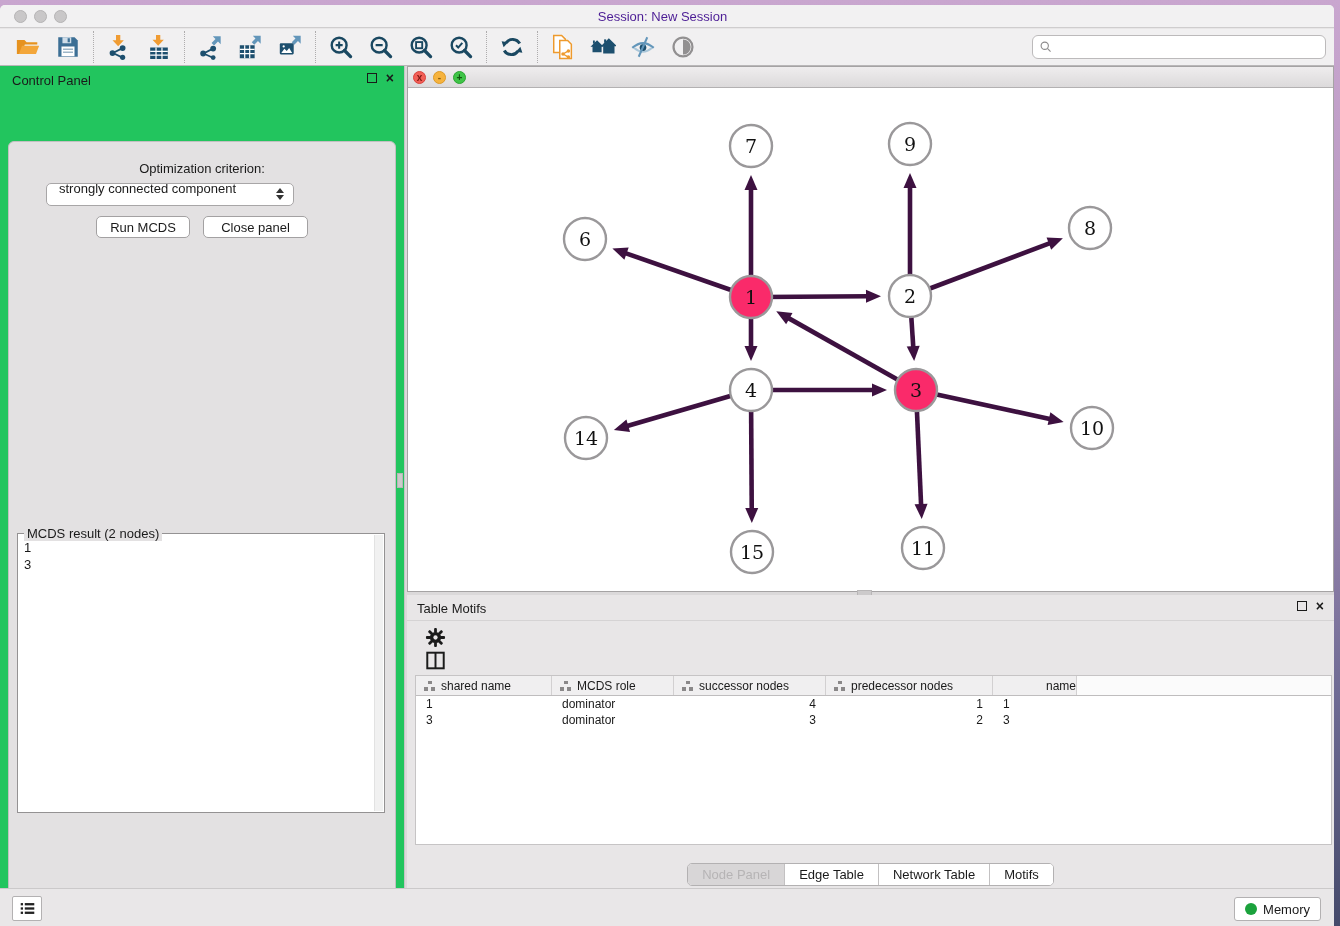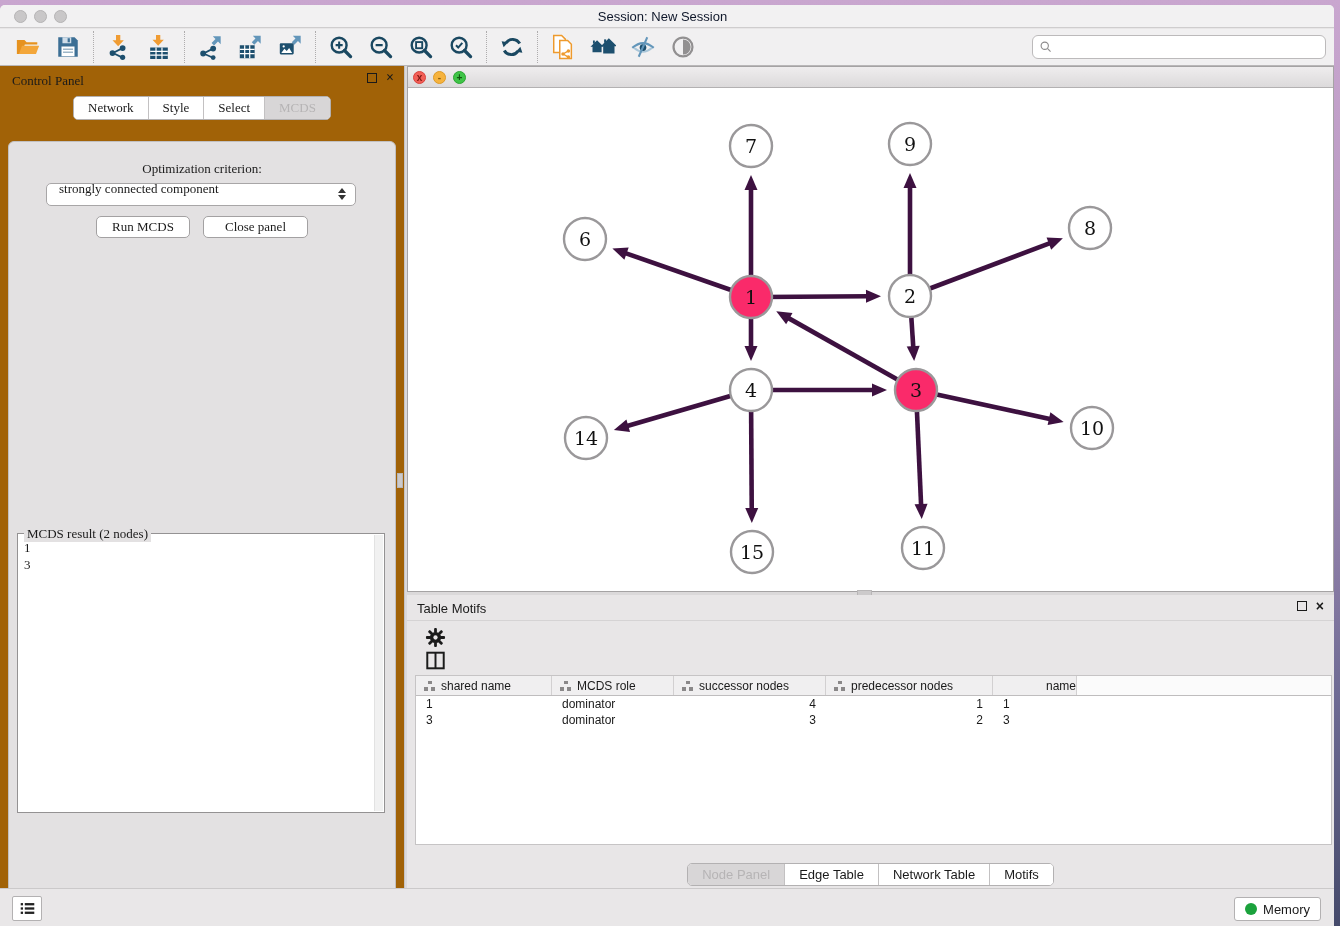--- a/index.html
+++ b/index.html
@@ -4,53 +4,53 @@
 <style>
   * { margin:0; padding:0; box-sizing:border-box; }
   html,body { width:1340px; height:926px; font-family:"Liberation Sans",sans-serif; }
   .desktop { position:relative; width:1340px; height:926px; background:linear-gradient(180deg,#c9a6cf 0%,#b194bd 40%,#6f6b94 75%,#454a6b 100%); overflow:hidden; }
   .app { position:absolute; left:0; top:5px; width:1334px; height:921px; background:#e8e6e7; border-radius:5px 5px 0 0; overflow:hidden; }
 
   
   .titlebar { position:absolute; left:0; top:0; width:100%; height:23px; background:#f2f1f2; border-bottom:1px solid #cfcdce; }
   .tl { position:absolute; top:5px; width:13px; height:13px; border-radius:50%; background:#c9c7c8; border:1px solid #b5b3b4; }
   .tl1{left:14px} .tl2{left:34px} .tl3{left:54px}
-  .win-title { position:absolute; left:0; right:9px; top:4px; text-align:center; font-size:13px; color:#0f172a; }
+  .win-title { position:absolute; left:0; right:9px; top:4px; text-align:center; font-size:13px; color:#4c1d95; }
 
   
   .toolbar { position:absolute; left:0; top:24px; width:100%; height:37px; background:#f1f0f1; border-bottom:1px solid #b9b7b8; display:flex; align-items:center; padding:0 8px; }
   .tb-icons { display:flex; align-items:center; height:100%; }
   .tbtn { width:30px; height:30px; margin:0 5px; display:flex; align-items:center; justify-content:center; cursor:pointer; }
   .tbtn svg { width:26px; height:26px; }
   .tbsep { width:0; height:32px; border-left:1px dotted #aeacad; margin:0 5px; }
   .search-box { margin-left:auto; width:294px; height:24px; background:#fff; border:1px solid #bcbabb; border-radius:6px; display:flex; align-items:center; padding:0 6px; }
   .search-box svg { width:14px; height:14px; }
   .search-box input { border:none; outline:none; flex:1; height:20px; font-size:13px; margin-left:4px; background:transparent; }
 
   
   .main { position:absolute; left:0; top:61px; width:100%; height:822px; }
-  .control-panel { position:absolute; left:0; top:0; width:404px; height:822px; background:#a16207;font-family:Liberation Serif, serif; }
+  .control-panel { position:absolute; left:0; top:0; width:404px; height:822px; background:#22c55e; }
   .v-divider { position:absolute; left:404px; top:0; width:3px; height:822px; background:#dbd9da; border-left:1px solid #c6c4c5; }
   .v-thumb { position:absolute; left:397px; top:407px; width:6px; height:15px; background:#cccacb; border:1px solid #b8b6b7; }
   .right-area { position:absolute; left:407px; top:0; width:927px; height:822px; }
 
   
   .cp-header { position:absolute; left:0; top:0; width:100%; height:28px; }
   .cp-title { position:absolute; left:12px; top:7px; font-size:13px; color:#1a1a1a; }
   .panel-ctls { position:absolute; right:10px; top:7px; display:flex; gap:9px; align-items:center; }
   .float-btn { width:10px; height:10px; border:1.6px solid #1a1a1a; display:inline-block; }
   .close-btn { font-size:14px; font-weight:bold; color:#1a1a1a; line-height:10px; cursor:pointer; }
   .cp-tabs { position:absolute; left:0; top:30px; width:100%; display:flex; justify-content:center; }
   .tabrow { display:flex; border:1px solid #b3b1b2; border-radius:5px; overflow:hidden; background:#fff; }
   .tab { font-size:13px; color:#1a1a1a; background:#fff; padding:3px 14px; border-right:1px solid #c3c1c2; cursor:pointer; white-space:nowrap; }
   .tab:last-child { border-right:none; }
   .tab.active { background:#d8d6d7; color:#b6b4b5; }
   .cp-body { position:absolute; left:8px; top:51px; width:388px; height:763px; background:#e3e1e2; border:1px solid #c2c0c1; border-radius:6px;margin-top:24px; }
   .opt-label { margin-top:19px; text-align:center; font-size:13px; color:#1a1a1a; }
-  .dropdown { position:absolute; left:37px; top:41px; width:310px; height:23px; background:#fff; border:1px solid #a8a6a7; border-radius:5px; font-size:13px; color:#1a1a1a; display:flex; align-items:center; padding:0 24px 12px 12px; cursor:pointer; }
+  .dropdown { position:absolute; left:37px; top:41px; width:248px; height:23px; background:#fff; border:1px solid #a8a6a7; border-radius:5px; font-size:13px; color:#1a1a1a; display:flex; align-items:center; padding:0 24px 12px 12px; cursor:pointer; }
   .stepper { position:absolute; right:9px; top:4px; display:flex; flex-direction:column; gap:2px; }
   .stepper i { width:0; height:0; border-left:4px solid transparent; border-right:4px solid transparent; }
   .stepper .up { border-bottom:5px solid #333; }
   .stepper .down { border-top:5px solid #333; }
   .cp-buttons { position:absolute; left:0; top:74px; width:100%; }
   .btn { position:absolute; height:22px; background:#fff; border:1px solid #a3a1a2; border-radius:5px; font-size:13px; color:#1a1a1a; display:flex; align-items:center; justify-content:center; cursor:pointer; }
   .btn-run { left:87px; width:94px; }
   .btn-close { left:194px; width:105px; }
   .result-box { position:absolute; left:8px; top:391px; width:368px; height:280px; background:#fff; border:1px solid #949293; }
   .result-legend { position:absolute; left:6px; top:-8px; background:#e3e1e2; padding:0 3px; font-size:13px; color:#1a1a1a; }
@@ -367,28 +367,20 @@
 
     <div class="main">
 
       <div class="control-panel">
         <div class="cp-header">
           <span class="cp-title">Control Panel</span>
           <span class="panel-ctls">
             <span class="float-btn"></span>
             <span class="close-btn">×</span>
           </span>
-        </div>
-        <div class="cp-tabs">
-          <div class="tabrow" id="cp-tabrow">
-              <div class="tab">Network</div>
-              <div class="tab">Style</div>
-              <div class="tab">Select</div>
-              <div class="tab active">MCDS</div>
-            </div>
         </div>
         <div class="cp-body">
           <div class="opt-label">Optimization criterion:</div>
           <div class="dropdown">
             <span>strongly connected component</span>
             <span class="stepper">
                 <i class="up"></i>
                 <i class="down"></i>
               </span>
           </div>

